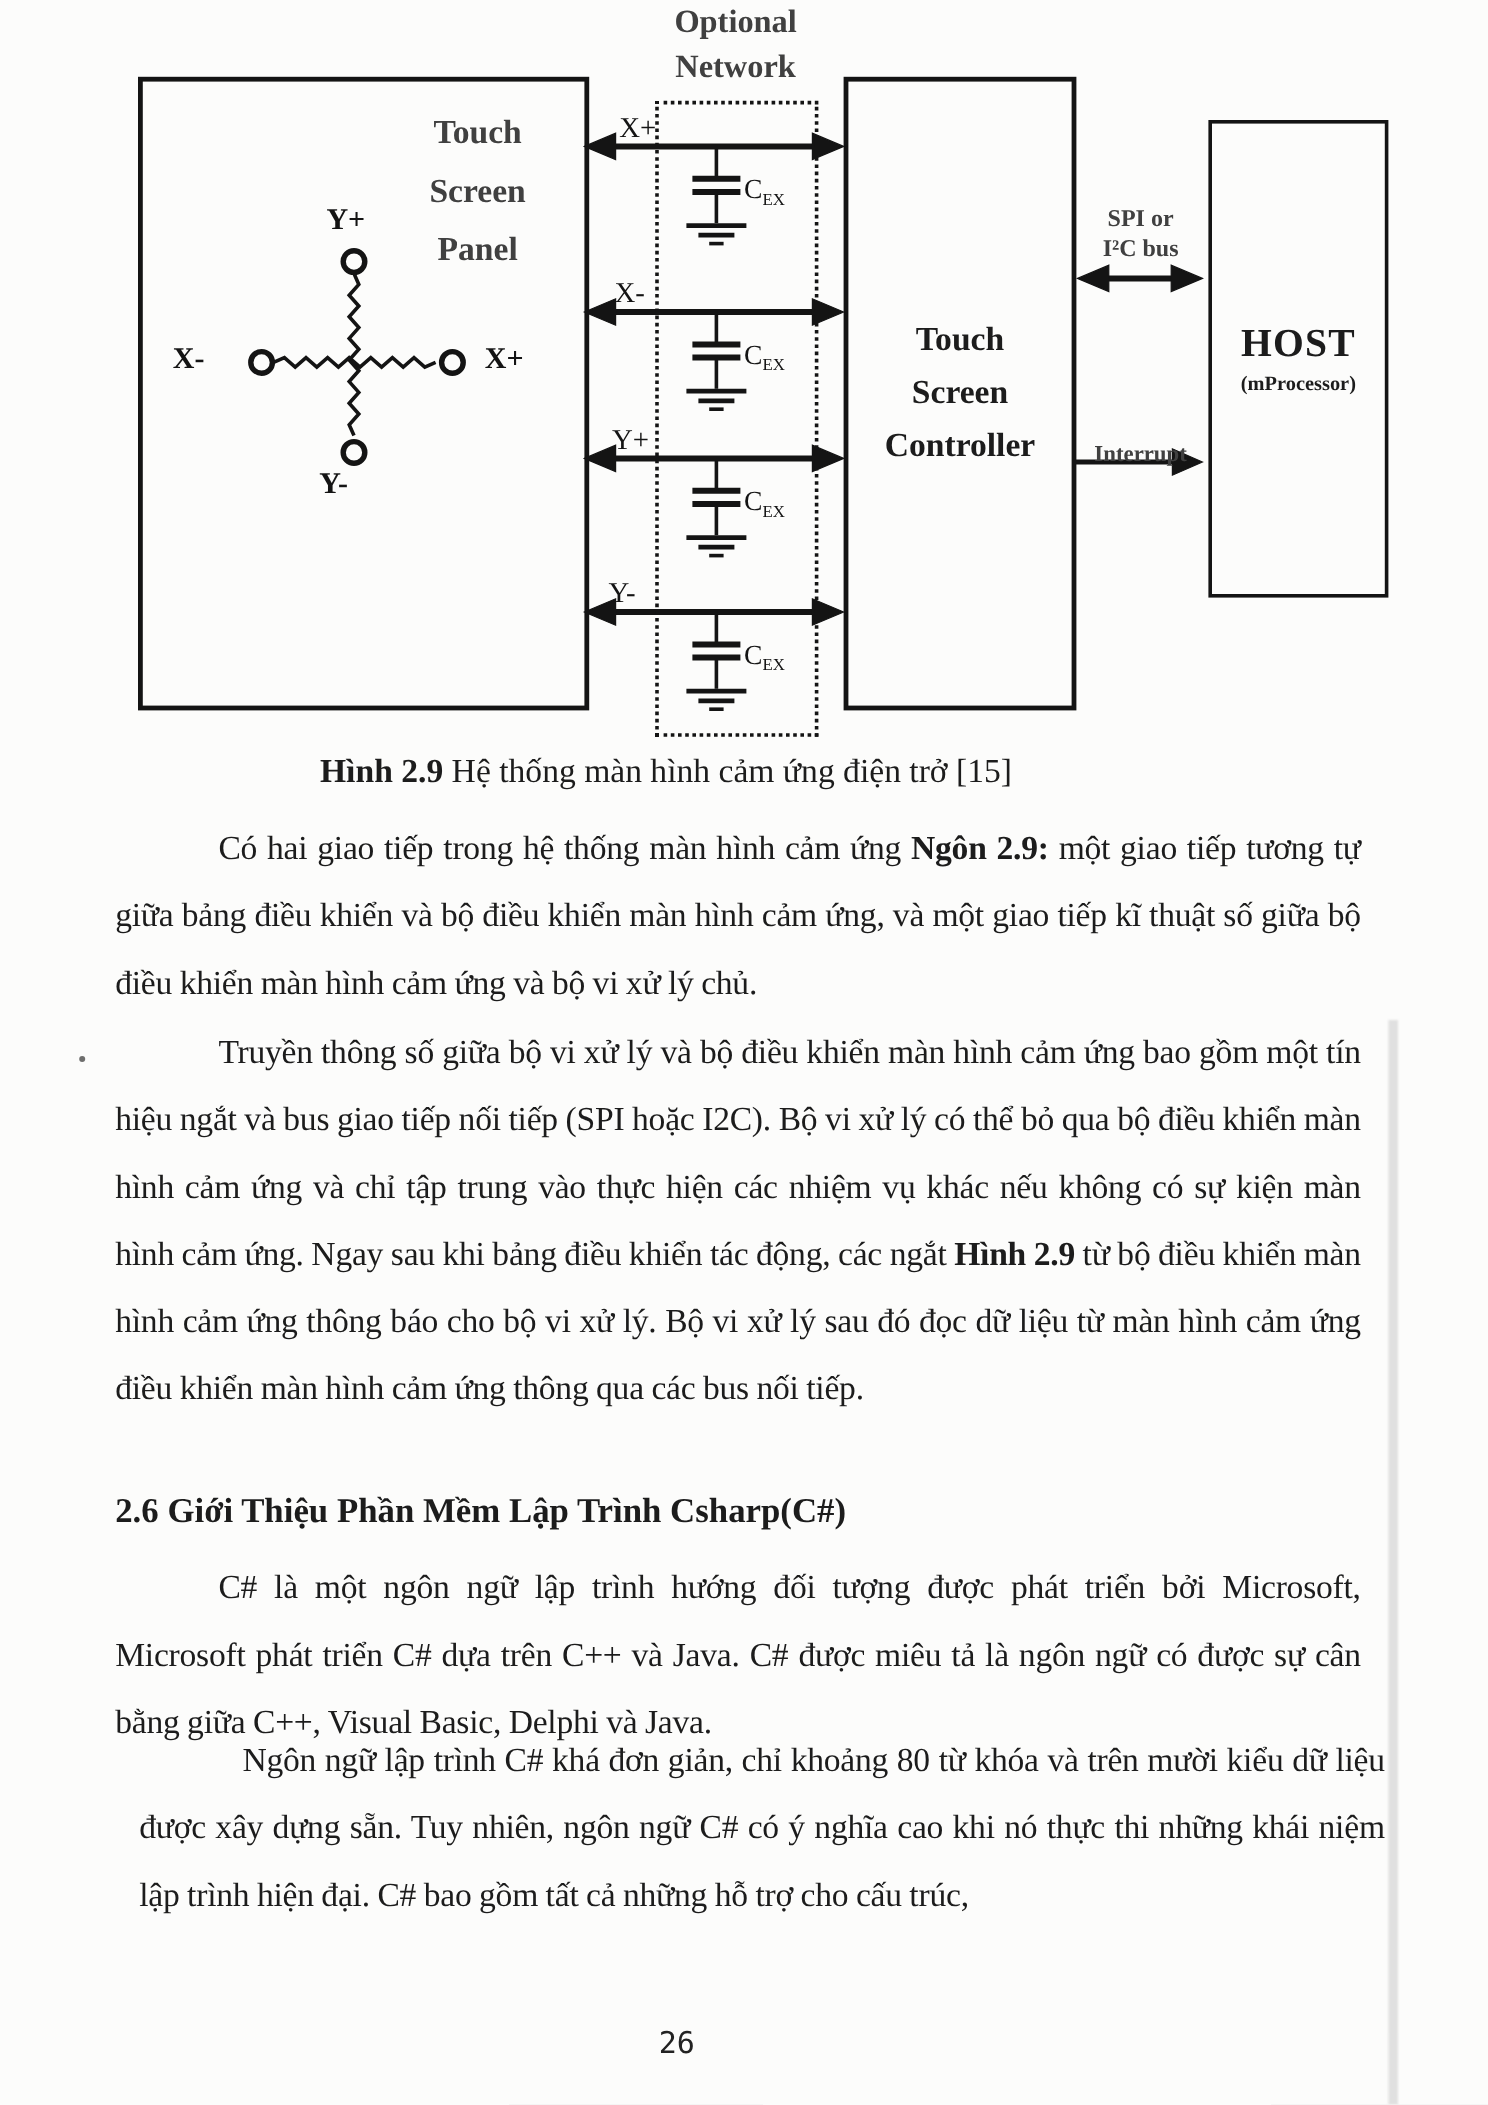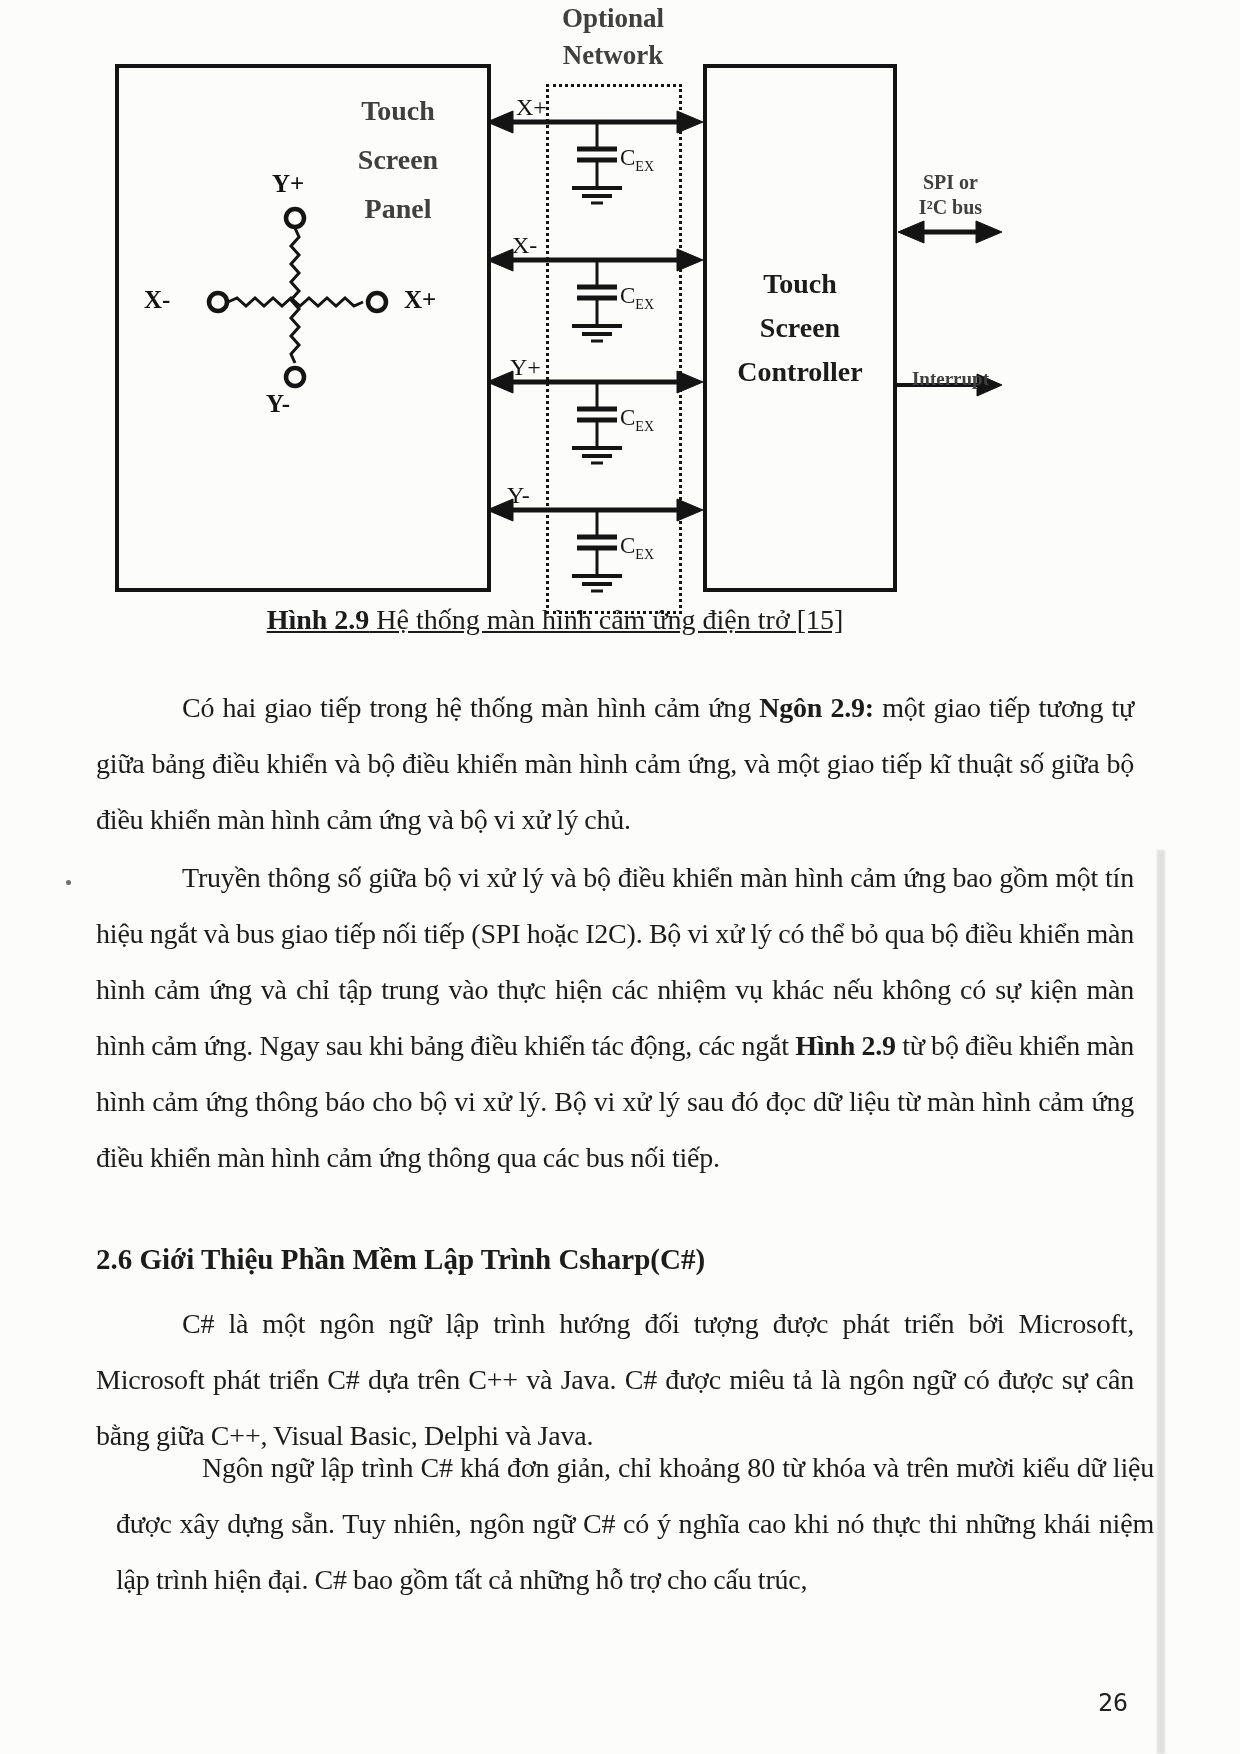--- a/index.html
+++ b/index.html
@@ -22,27 +22,27 @@
   .host-title{font-size:33px;font-weight:bold;letter-spacing:1px;}
   .host-sub{font-size:17px;font-weight:bold;margin-top:4px;}
   .bus-label{left:893px;top:170px;width:115px;text-align:center;font-size:20px;line-height:25px;}
   .interrupt-label{left:893px;top:368px;width:115px;text-align:center;font-size:19px;}
   .sig-label{position:absolute;font-size:24px;color:#141414;font-family:"Liberation Serif",serif;}
   .term-label{position:absolute;font-size:25px;font-weight:600;color:#141414;}
   .cex{position:absolute;font-size:23px;color:#141414;}
   .cex sub{font-size:14px;}
   svg.connectors{position:absolute;left:0;top:0;}
   
-  .caption{position:absolute;left:0;top:604px;width:1110px;text-align:center;font-size:28px;text-decoration:underline;}
+  .caption{position:absolute;left:0;top:628px;width:1110px;text-align:center;font-size:28px;}
   .caption .b{font-weight:bold;}
   .para{position:absolute;left:96px;width:1038px;font-size:28px;line-height:56px;
         text-align:justify;text-indent:86px;letter-spacing:-0.2px;word-spacing:-0.5px;}
   .b{font-weight:bold;}
   .heading{position:absolute;left:96px;width:1038px;font-size:29px;font-weight:bold;}
-  .pagenum{position:absolute;left:0;top:1688px;width:1128px;text-align:right;
+  .pagenum{position:absolute;left:0;top:1688px;width:1128px;text-align:center;
            font-size:25px;font-family:"DejaVu Sans Mono",monospace;color:#222;}
   .scan-streak{position:absolute;left:1157px;top:850px;width:8px;height:904px;
                background:#d2d2d2;opacity:.65;filter:blur(1px);}
   .scan-dot{position:absolute;left:66px;top:880px;width:5px;height:5px;border-radius:50%;background:#4a4a4a;opacity:.8;}
 </style>
 </head>
 <body>
 
 <div class="page">
 
@@ -139,20 +139,24 @@
     </div>
 
     <div class="dbox controller-box">
       <div class="controller-label">
         <div>Touch</div>
         <div>Screen</div>
         <div>Controller</div>
       </div>
     </div>
 
+    <div class="dbox host-box">
+      <div class="host-title">HOST</div>
+      <div class="host-sub">(mProcessor)</div>
+    </div>
 
     <div class="dlabel optional-label">
       <div>Optional</div>
       <div>Network</div>
     </div>
 
     <div class="dlabel bus-label">
       <div>SPI or</div>
       <div>I²C bus</div>
     </div>

